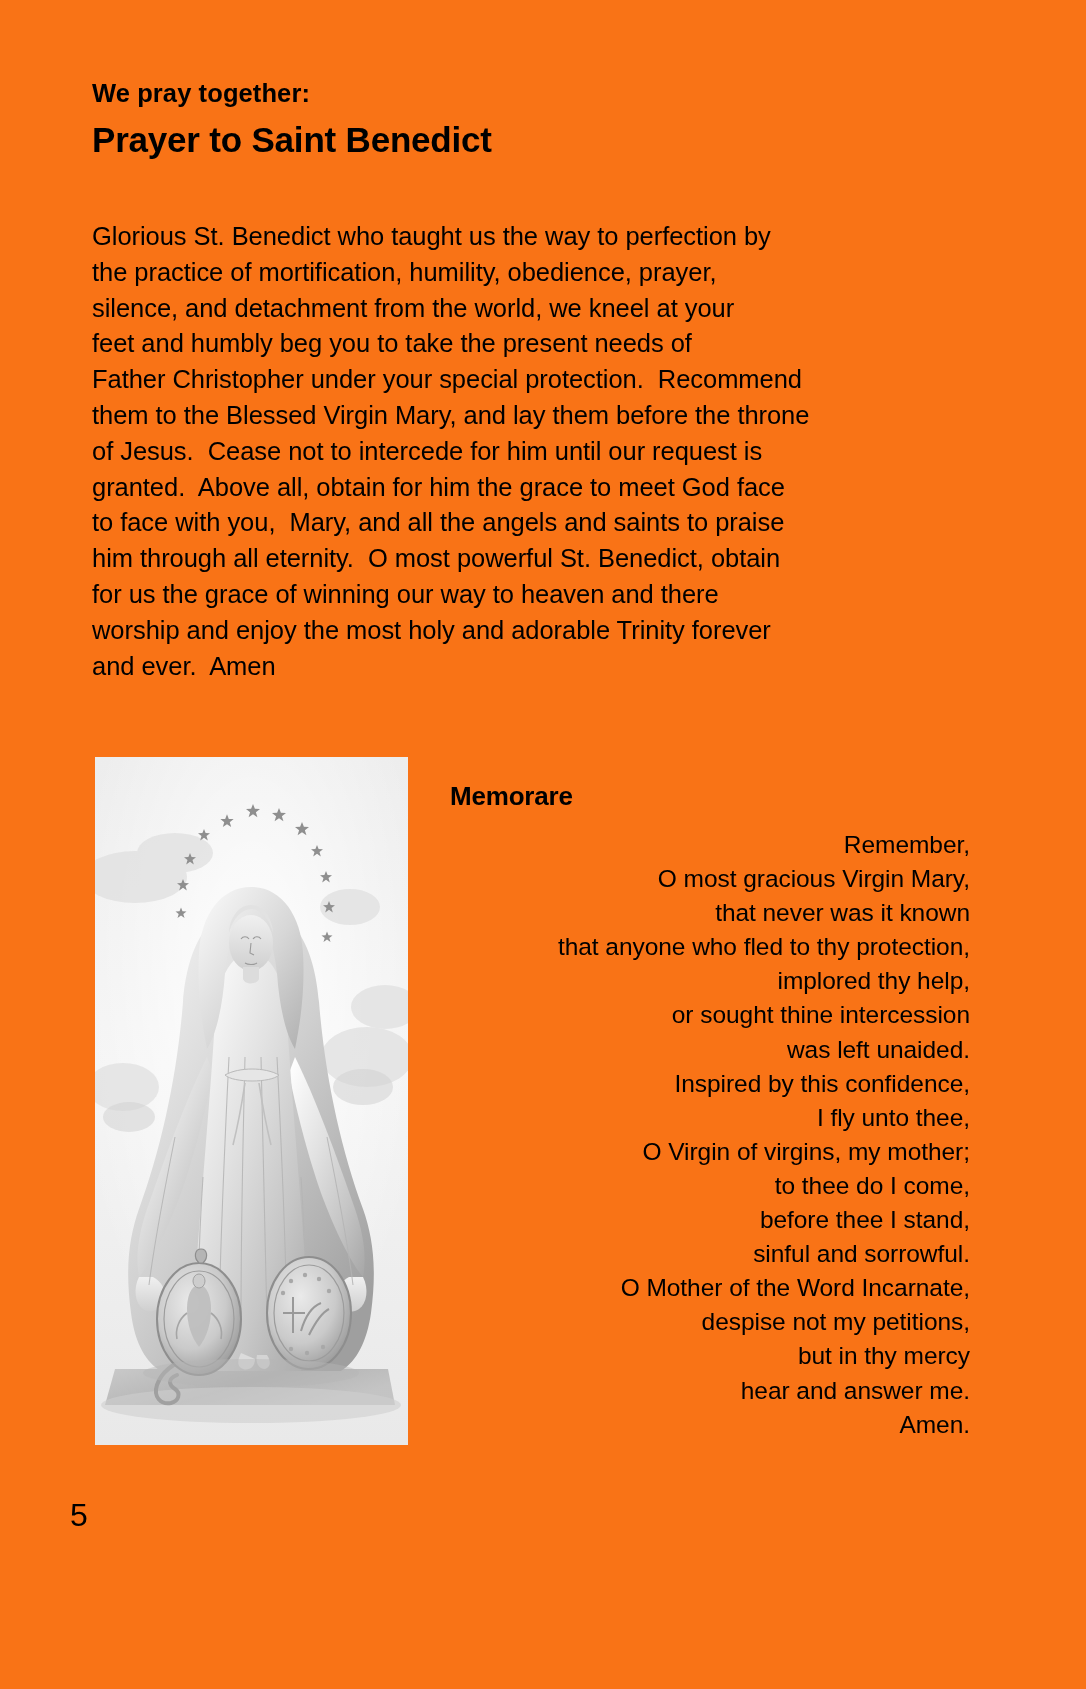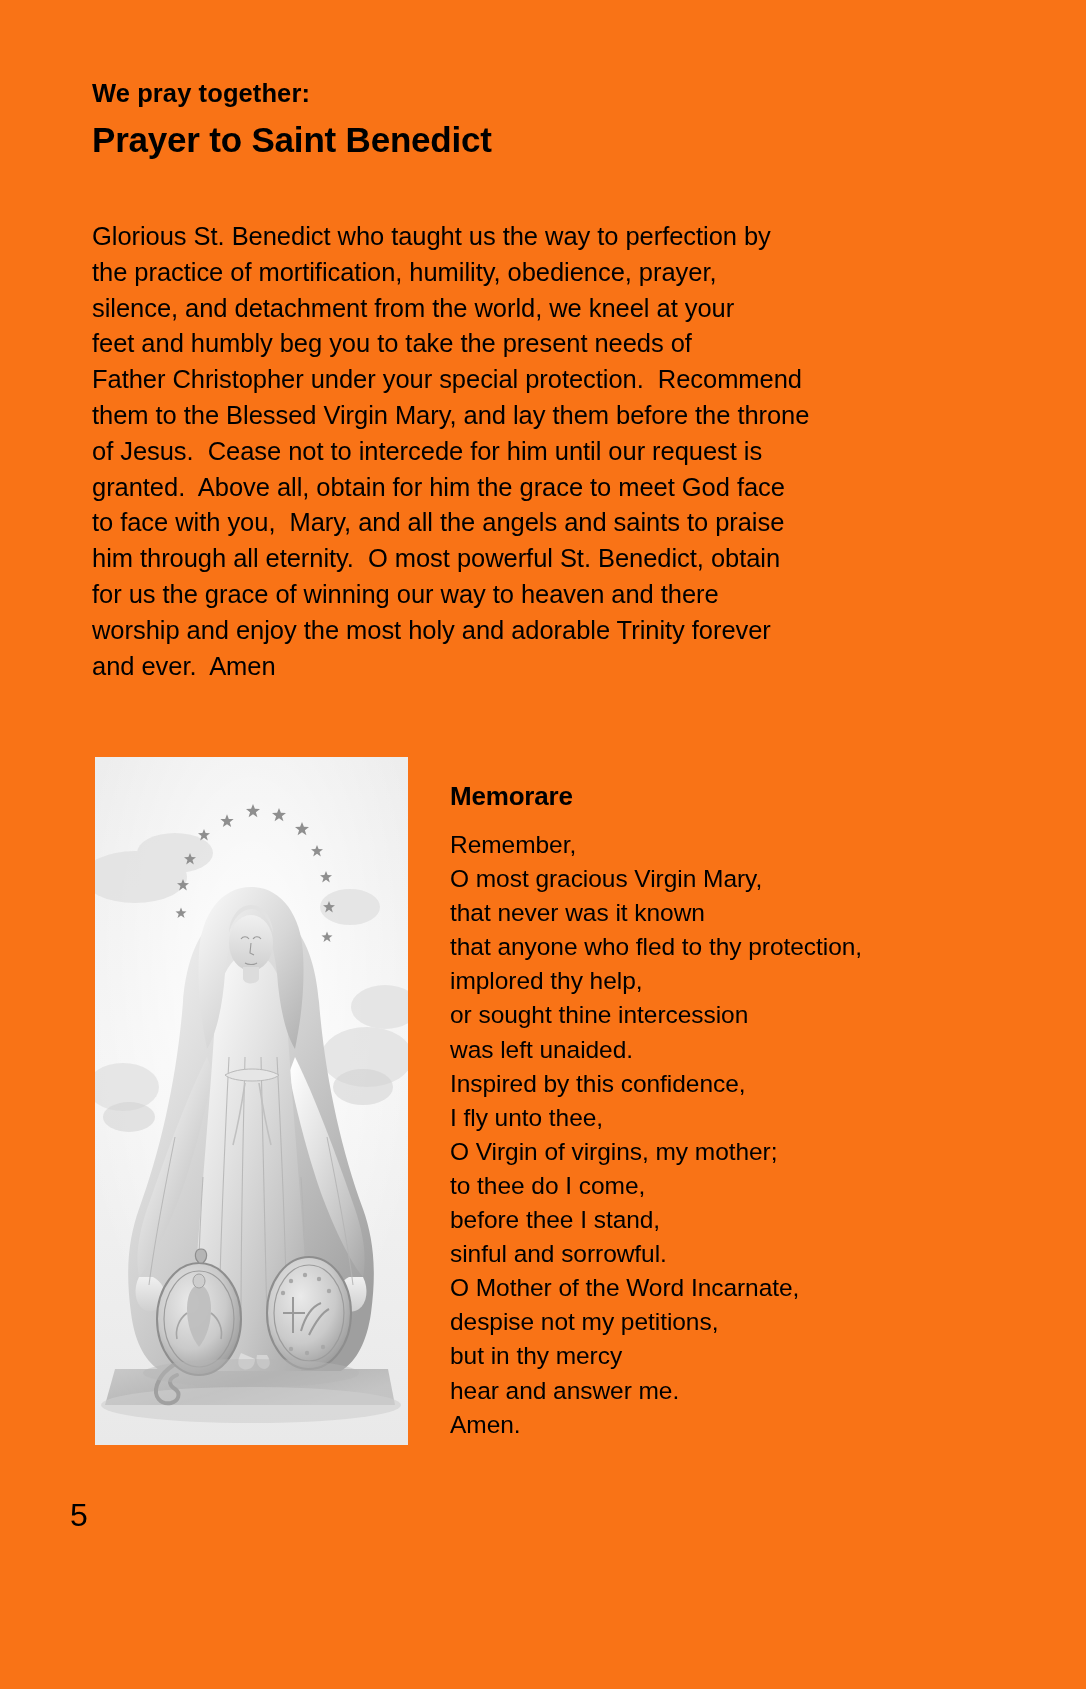--- a/index.html
+++ b/index.html
@@ -77,21 +77,21 @@
   .memorare-body {
     position: absolute;
     left: 450px;
     top: 828px;
     width: 520px;
     font-size: 24.5px;
     line-height: 34.1px;
     white-space: pre-wrap;
     letter-spacing: -0.05px;
   }
-  .memorare-body .ln { display: block; }
+  .memorare-body .ln { display: block; text-align: right; }
 
   
   .page-number {
     position: absolute;
     left: 70px;
     top: 1497px;
     font-size: 32px;
   }
 </style>
 </head>

